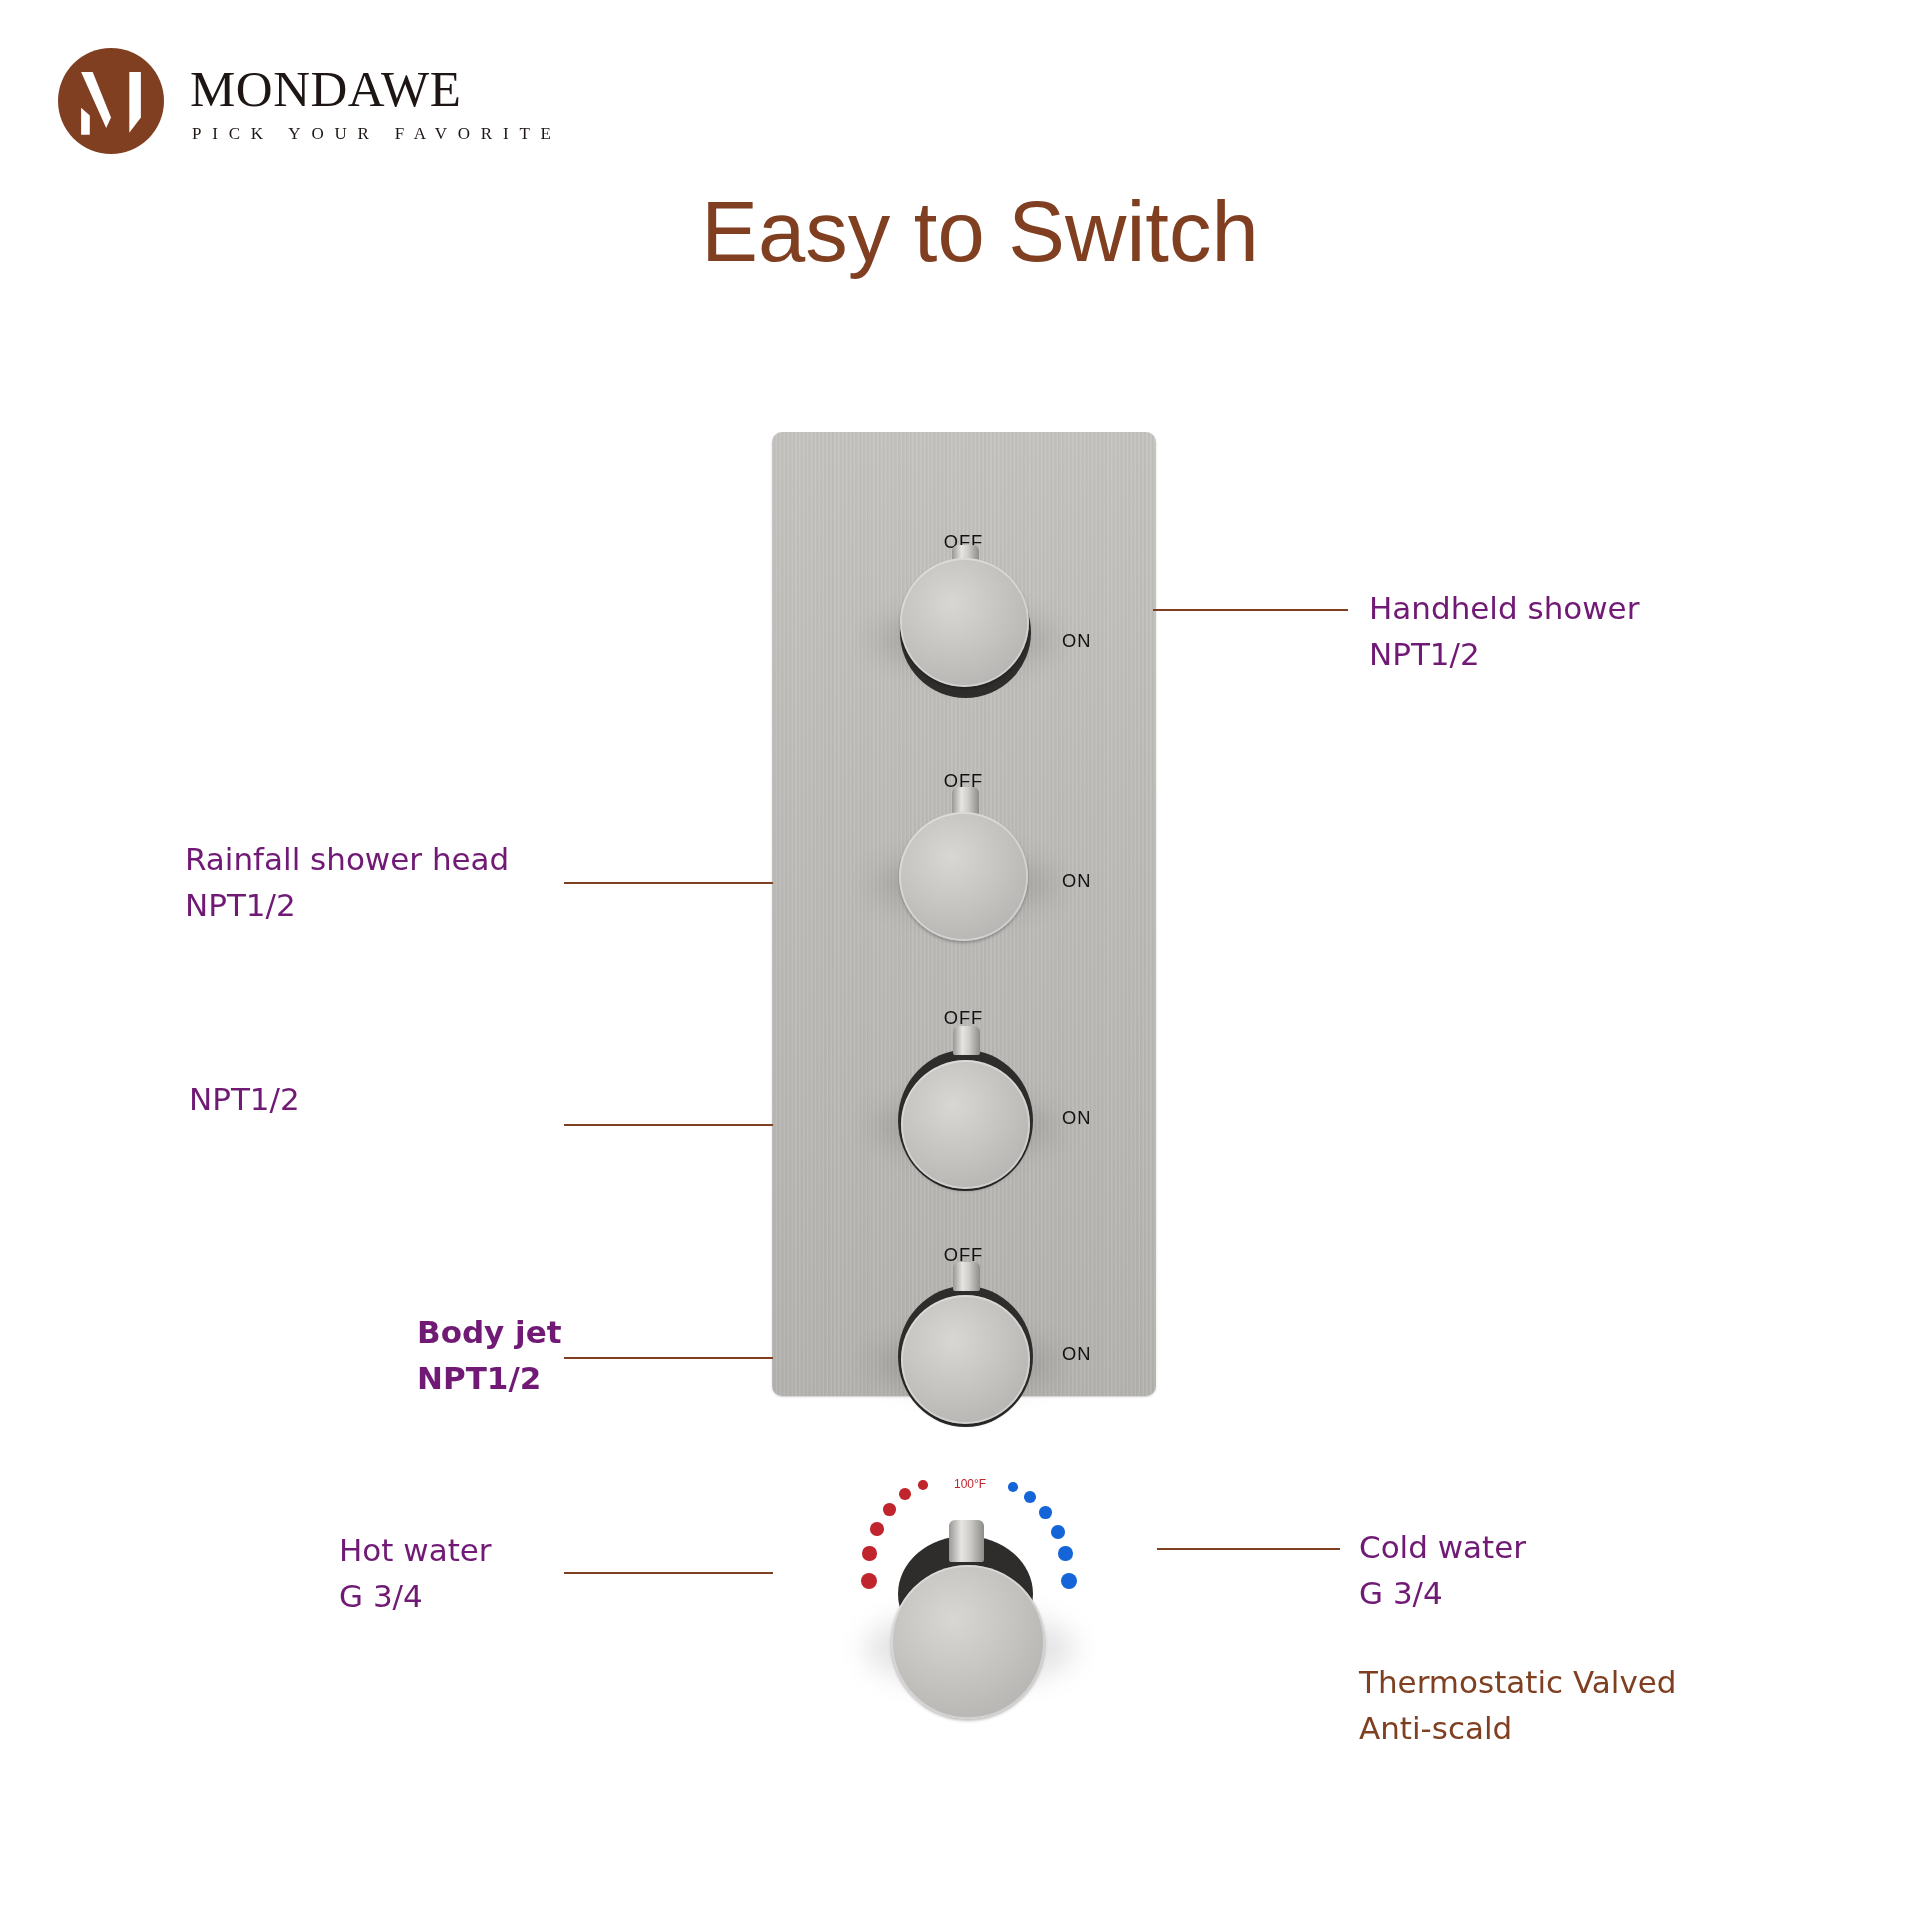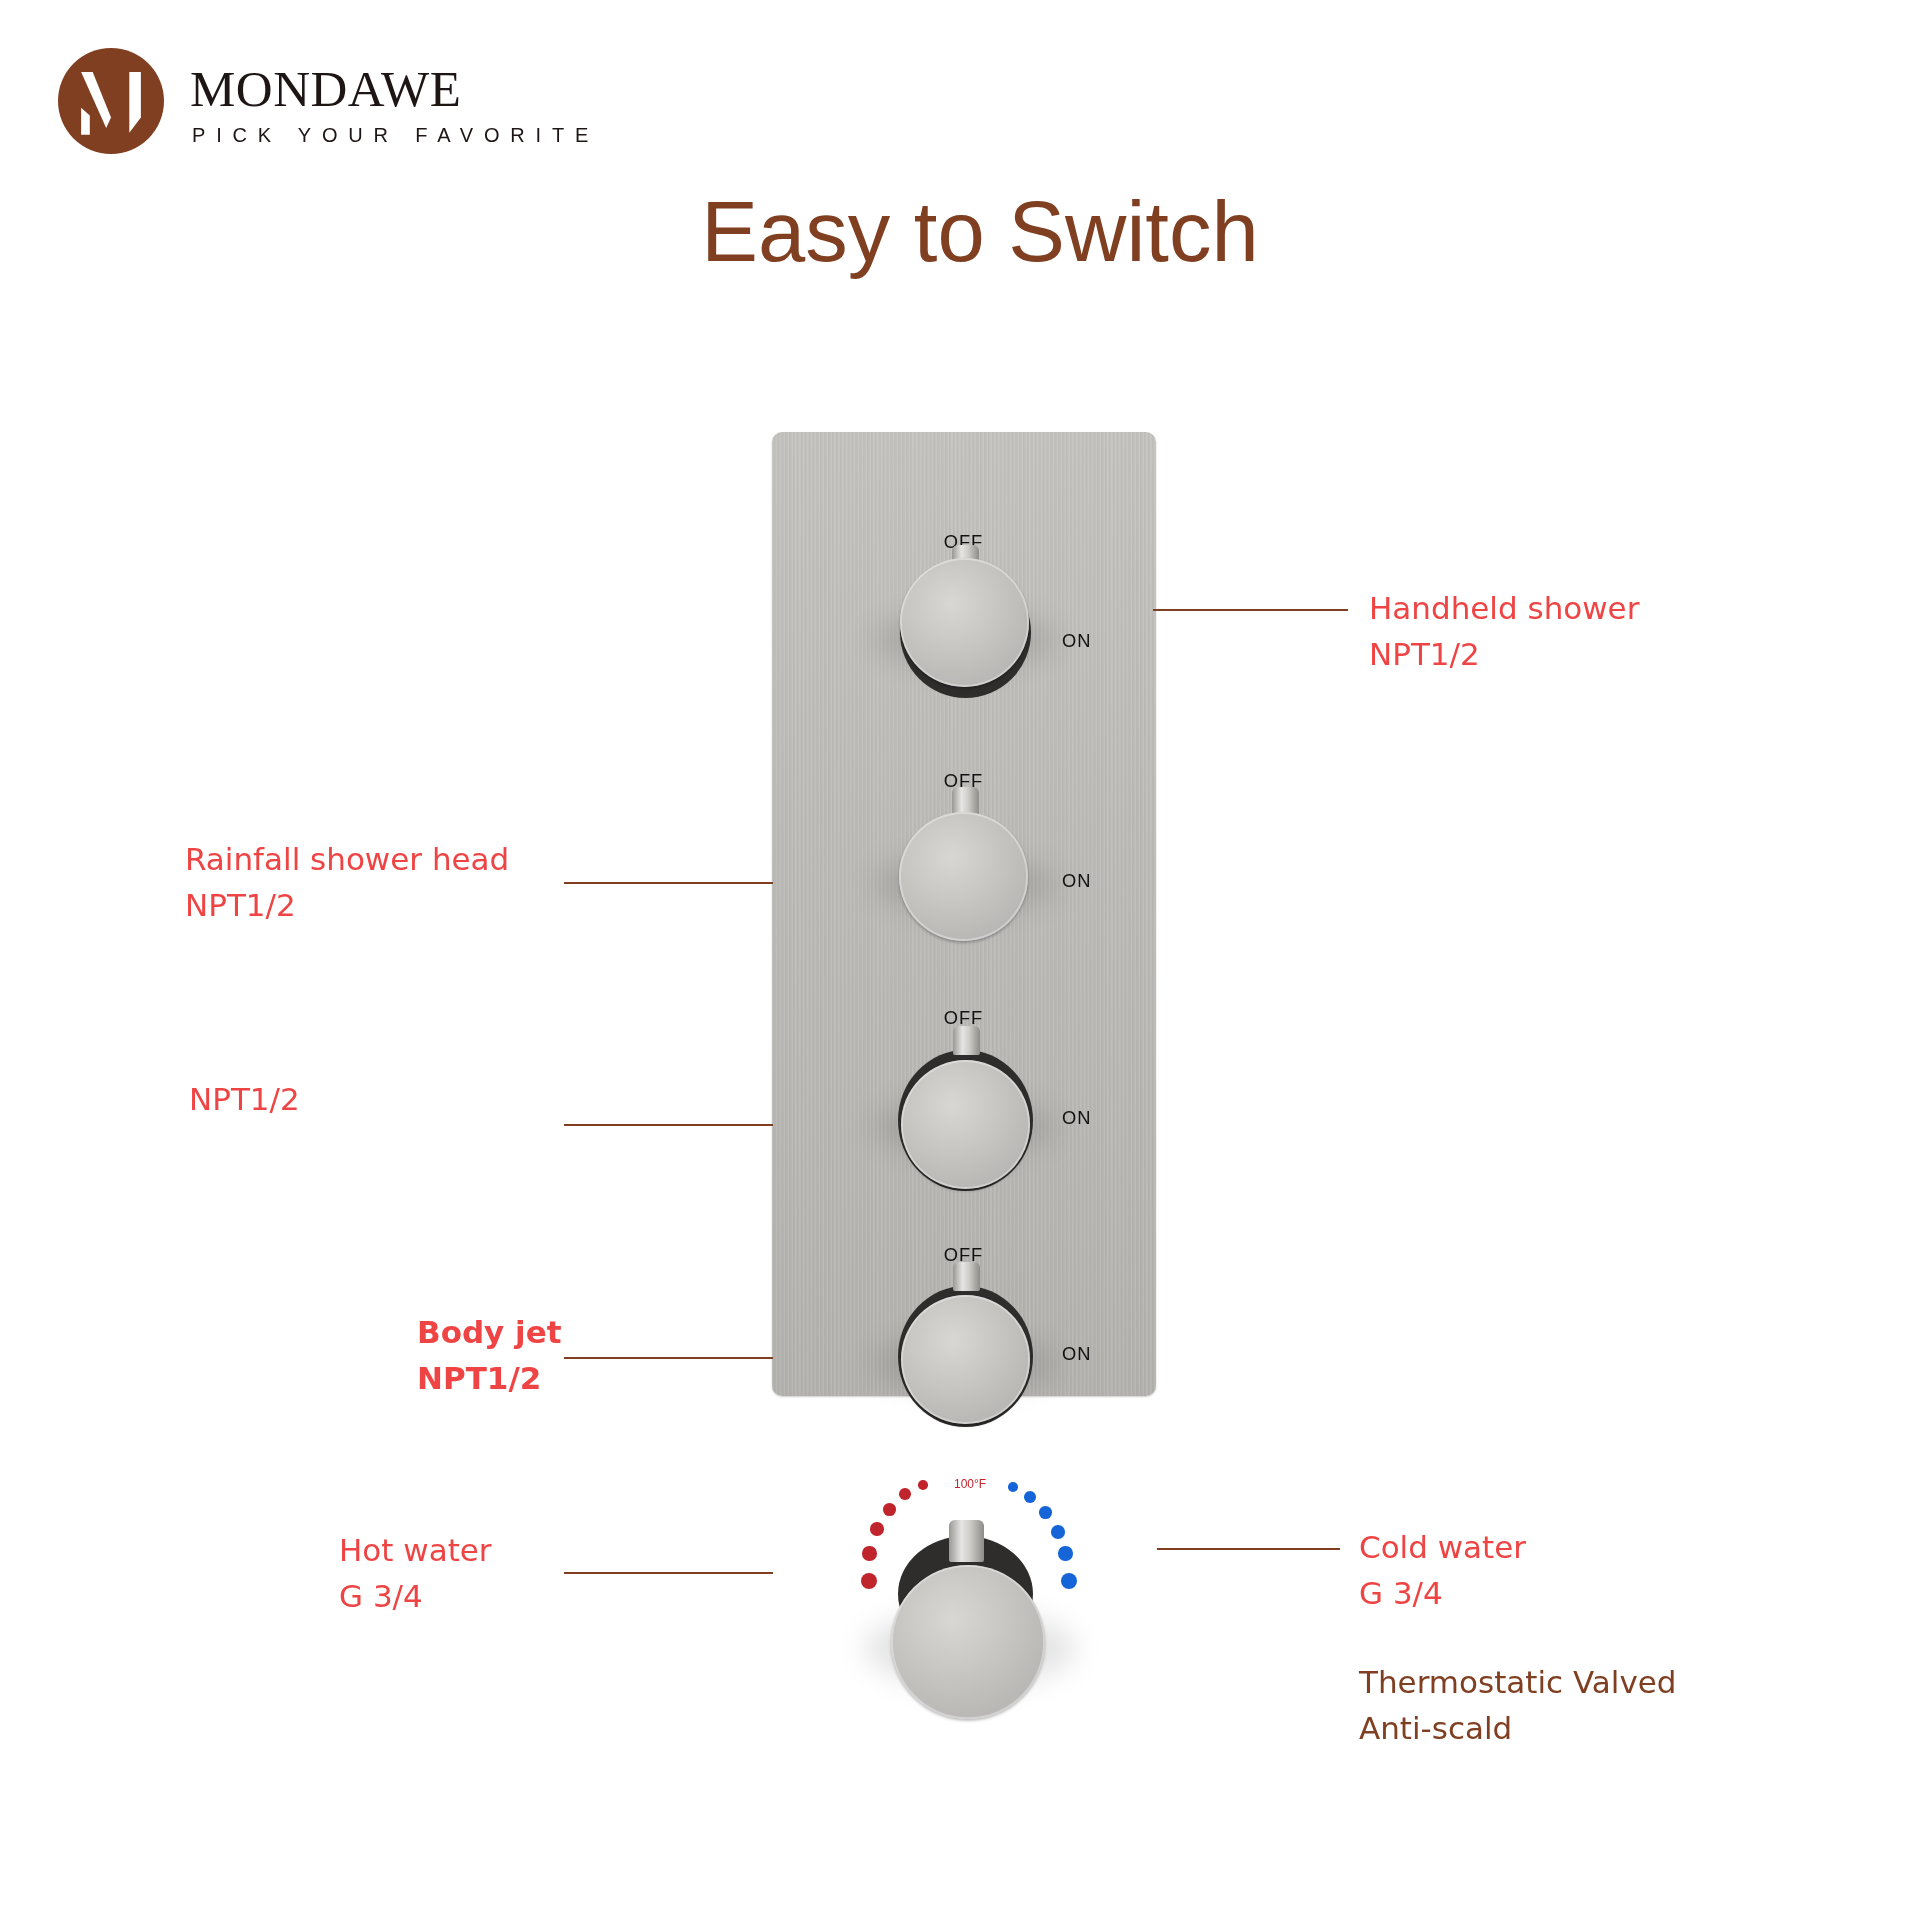--- a/index.html
+++ b/index.html
@@ -5,22 +5,22 @@
   html, body { margin: 0; padding: 0; background: #ffffff; }
   body { width: 1931px; height: 1931px; position: relative; overflow: hidden;
          font-family: "Liberation Sans", sans-serif; }
   .abs { position: absolute; }
 
   
   .logo-circle { left: 58px; top: 48px; width: 106px; height: 106px; border-radius: 50%; background: var(--brand); }
   .logo-circle svg { width: 106px; height: 106px; display: block; }
   .brand-name { left: 190px; top: 64px; font-family: "Liberation Serif", serif; font-size: 51px;
                 color: #1e1614; letter-spacing: 0.5px; line-height: 1; white-space: nowrap; text-align: right; }
-  .brand-tag { left: 192px; top: 125px; font-size: 20px; letter-spacing: 10.8px; color: #1e1614;
-               line-height: 1; white-space: nowrap; font-family: Liberation Sans, sans-serif; }
+  .brand-tag { left: 192px; top: 125px; font-size: 17px; letter-spacing: 10.8px; color: #1e1614;
+               line-height: 1; white-space: nowrap; font-family: Liberation Serif, serif; }
 
   .page-title { left: 0; width: 1960px; top: 189px; text-align: center; font-size: 85px; color: var(--brand);
                 line-height: 1; }
 
   
   .panel { left: 772px; top: 432px; width: 384px; height: 964px; border-radius: 10px;
            background:
              repeating-linear-gradient(90deg, rgba(255,255,255,0.08) 0px, rgba(255,255,255,0.08) 1px, rgba(0,0,0,0.03) 1.9px, rgba(0,0,0,0) 3.9px),
              linear-gradient(180deg, #c4c2be 0%, #bdbbb8 40%, #b9b7b4 70%, #b4b2af 100%);
            box-shadow: 0 1px 1.9px rgba(0,0,0,0.2); }
@@ -35,21 +35,21 @@
          background: linear-gradient(90deg, #9a9895 0%, #e6e5e3 35%, #cfcdca 60%, #8e8c89 100%); }
   .mark { position: absolute; font-size: 18.3px; color: #111; line-height: 1; letter-spacing: 1px; }
   .mark-off { width: 77px; text-align: center; }
 
   .dot { position: absolute; border-radius: 50%; }
   .temp-label { position: absolute; font-size: 12px; color: var(--hot); line-height: 1; }
 
   
   .leader { position: absolute; height: 1.9px; background: var(--brand); }
   .callout { position: absolute; font-family: "DejaVu Sans", sans-serif; font-size: 31px; line-height: 46px;
-             color: #ef4444; white-space: nowrap; }
+             color: #701a75; white-space: nowrap; }
   .callout.accent { color: var(--brand); }
   .callout span { display: block; }
 </style>
 </head>
 <body>
 
 <div id="root" style="--brand:#7f3f20; --hot:#c0242c; --cold:#1565d8;">
 
   <div class="abs logo-circle">
     <svg viewBox="0 0 110 110">

